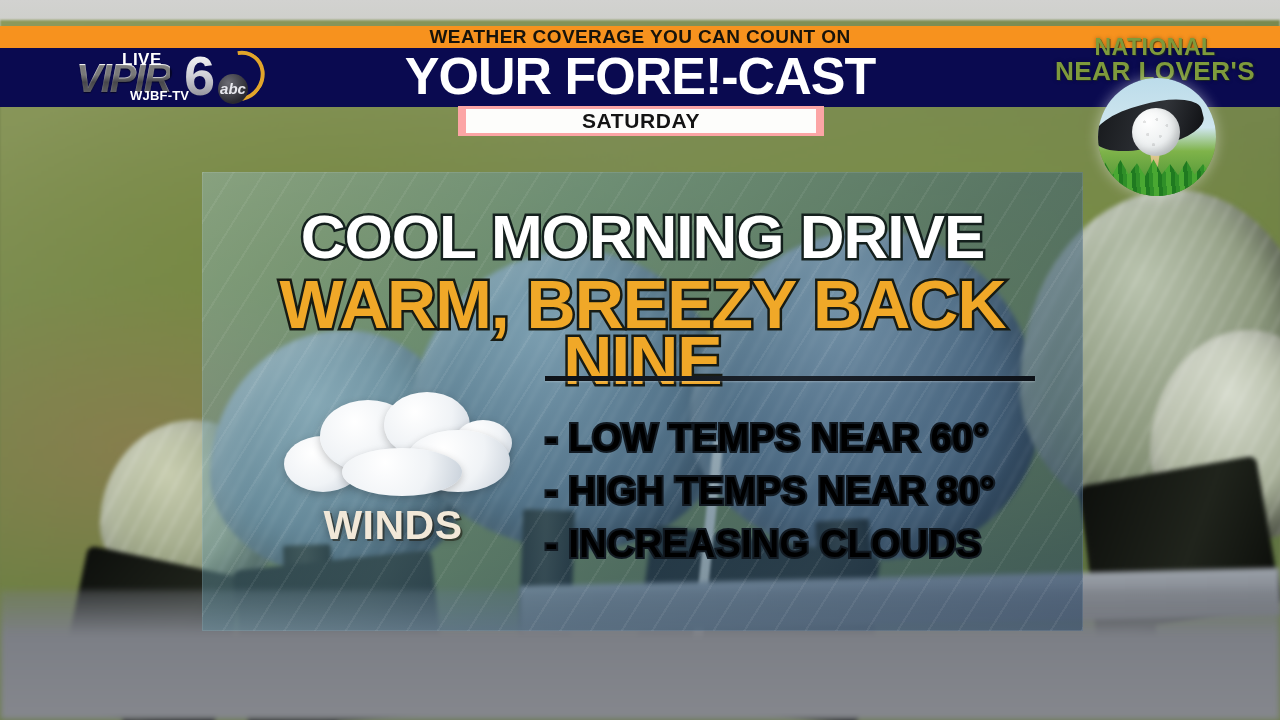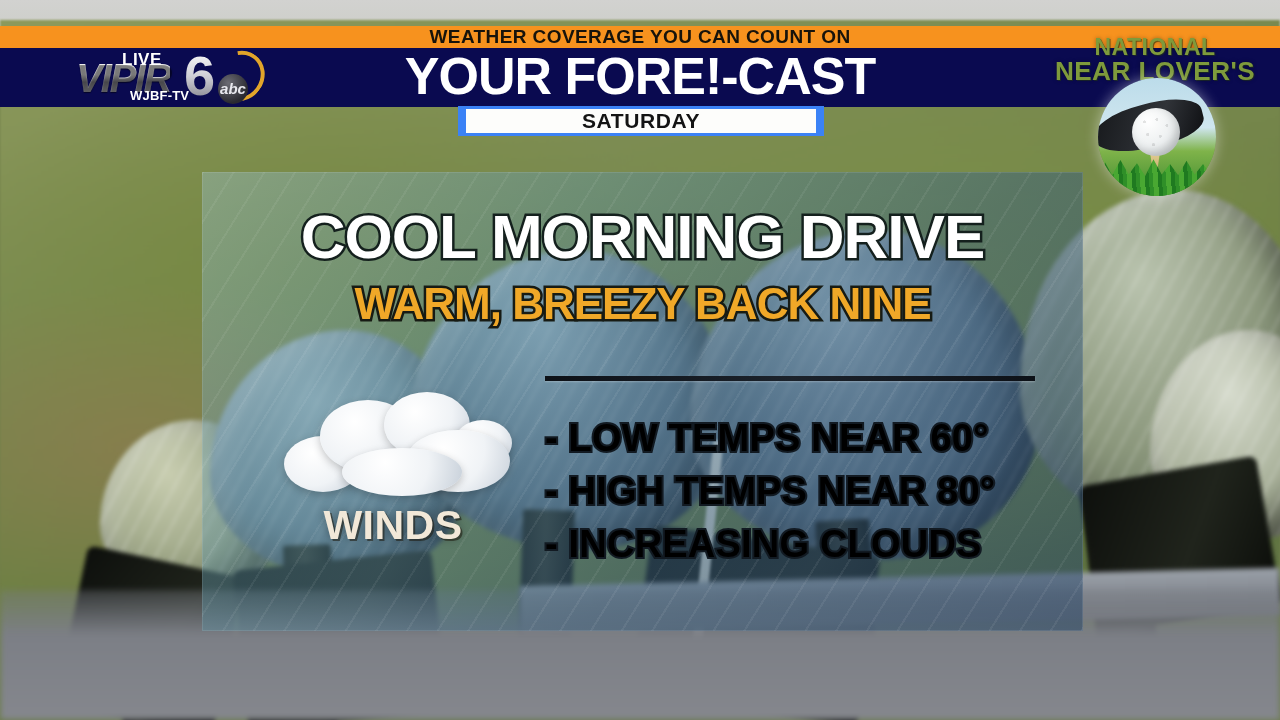--- a/index.html
+++ b/index.html
@@ -155,21 +155,21 @@
     position:absolute; left:152px; top:30px; width:30px; height:30px;
     border-radius:50%;
     background:radial-gradient(circle at 35% 30%,#6c6c74,#2a2a31 70%);
     color:#e8e8ee; font-size:15px; font-style:italic; font-weight:bold;
     text-align:center; line-height:30px;
   }
 
   
   #day-tab {
     position:absolute; left:458px; top:106px; width:366px; height:30px; z-index:23;
-    background:#3b82f6; padding:3px 8px;
+    background:#fca5a5; padding:3px 8px;
   }
   #day-tab-inner {
     width:100%; height:100%; background:#FDFDFB;
     text-align:center; line-height:24px;
     color:#141414; font-size:21px; font-weight:bold; letter-spacing:.6px;
   }
 
   
   #golf-day-badge { position:absolute; left:1050px; top:32px; width:210px; height:175px; z-index:23; }
   .gd-line {
@@ -237,21 +237,21 @@
 
   
   #headline-primary {
     position:absolute; left:202px; top:206px; width:881px; text-align:center; z-index:30;
     color:#ffffff; font-size:62px; font-weight:bold; letter-spacing:-1px; line-height:62px;
     -webkit-text-stroke:5px #14201d;
     paint-order:stroke fill;
   }
   #headline-secondary {
     position:absolute; left:202px; top:276px; width:881px; text-align:center; z-index:30;
-    color:#F0A828; font-size:44px; font-weight:bold; letter-spacing:-1px; line-height:56px;
+    color:#F0A828; font-size:68px; font-weight:bold; letter-spacing:-1px; line-height:56px;
     -webkit-text-stroke:5px #171b14;
     paint-order:stroke fill;
   }
 
   #divider {
     position:absolute; left:545px; top:376px; width:490px; height:5px; z-index:30;
     background:linear-gradient(90deg,#0d1117,#1b222b 50%,#0d1117);
     box-shadow:0 1px 2px rgba(255,255,255,.25);
   }
 

